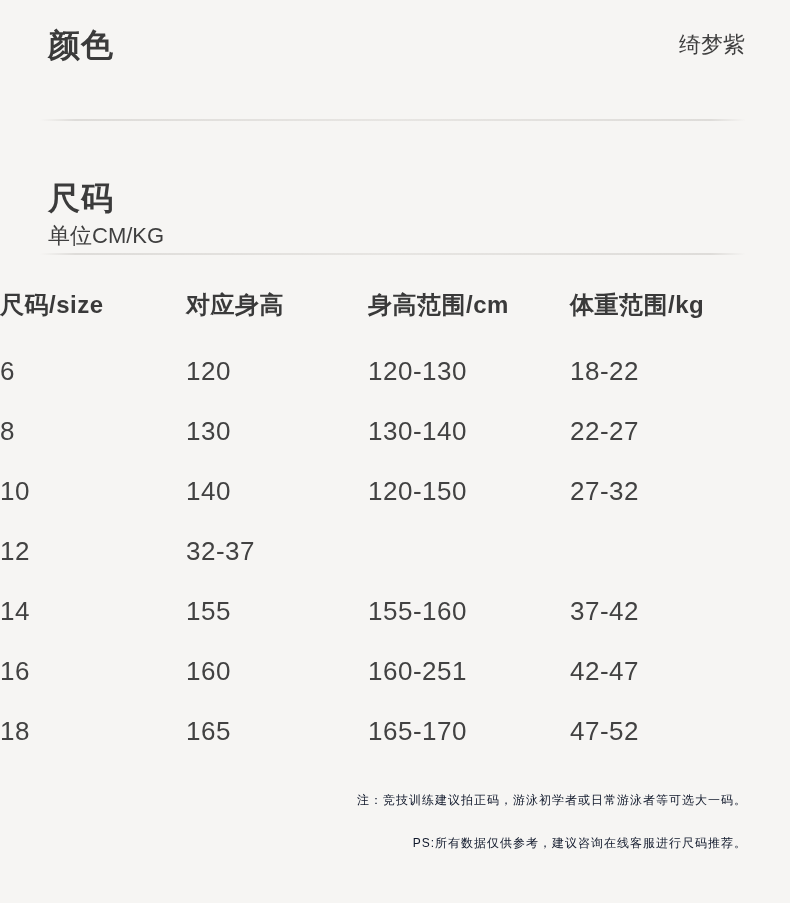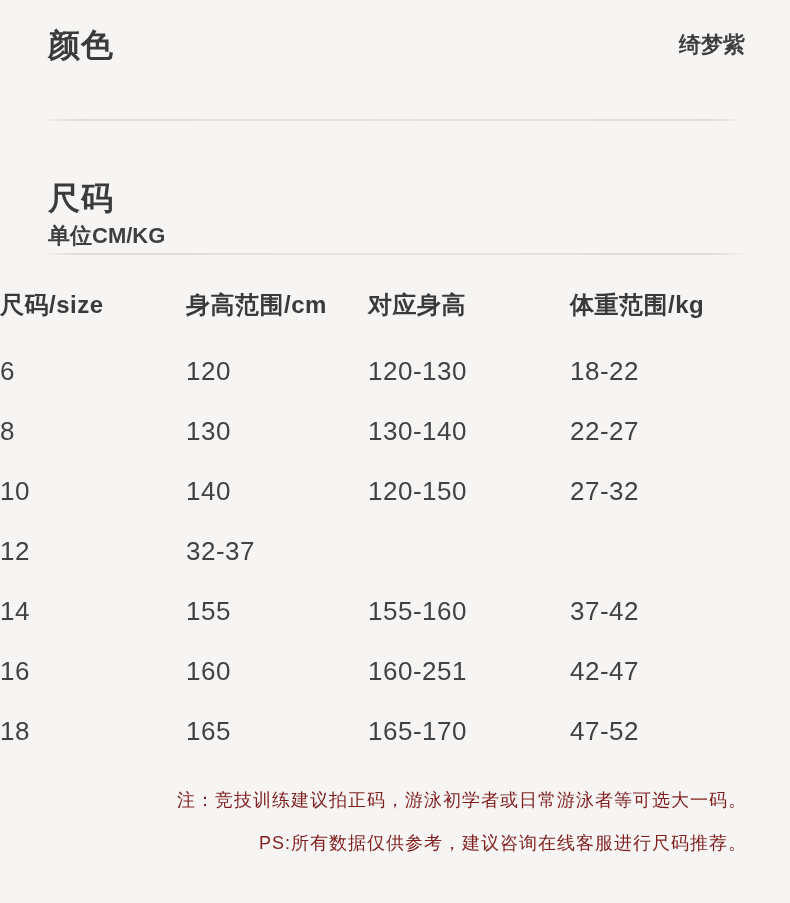--- a/index.html
+++ b/index.html
@@ -23,21 +23,21 @@
   .section-row.second { height: 132px; padding-top: 58px; flex-direction: column; }
   .section-title {
     font-size: 32px;
     font-weight: 700;
     color: #3b3b3b;
     line-height: 38px;
     letter-spacing: 1px;
   }
   .section-value {
     font-size: 22px;
-    font-weight: 700;
+    font-weight: 400;
     color: #3f3f3f;
     line-height: 38px;
   }
   .divider {
     height: 2px;
     margin: 0 44px 0 40px;
     border-radius: 1px;
     background: linear-gradient(90deg,
       rgba(222,220,217,0) 0%,
       #dedcd9 5%,
@@ -72,22 +72,22 @@
   .t-row.body-row:first-child { margin-top: 14px; }
   .cell { line-height: 1; }
 
   
   .notes {
     margin-top: 18px;
     padding-right: 43px;
     text-align: right;
   }
   .note-line {
-    font-size: 18px;
-    color: #7f1d1d;
+    font-size: 12px;
+    color: #0f172a;
     line-height: 43px;
     letter-spacing: 1px;
   }
 </style>
 </head>
 <body>
 
 <div class="page">
 
   <div class="section-row first">
@@ -98,22 +98,22 @@
 
   <div class="section-row second">
     <div class="section-title">尺码</div>
     <div class="section-value">单位CM/KG</div>
   </div>
   <div class="divider"></div>
 
   <div class="size-table">
     <div class="t-row head">
       <div class="cell">尺码/size</div>
+      <div class="cell">对应身高</div>
       <div class="cell">身高范围/cm</div>
-      <div class="cell">对应身高</div>
       <div class="cell">体重范围/kg</div>
     </div>
     <div id="table-body">
         <div class="t-row body-row">
           <div class="cell">6</div>
           <div class="cell">120</div>
           <div class="cell">120-130</div>
           <div class="cell">18-22</div>
         </div>
         <div class="t-row body-row">

